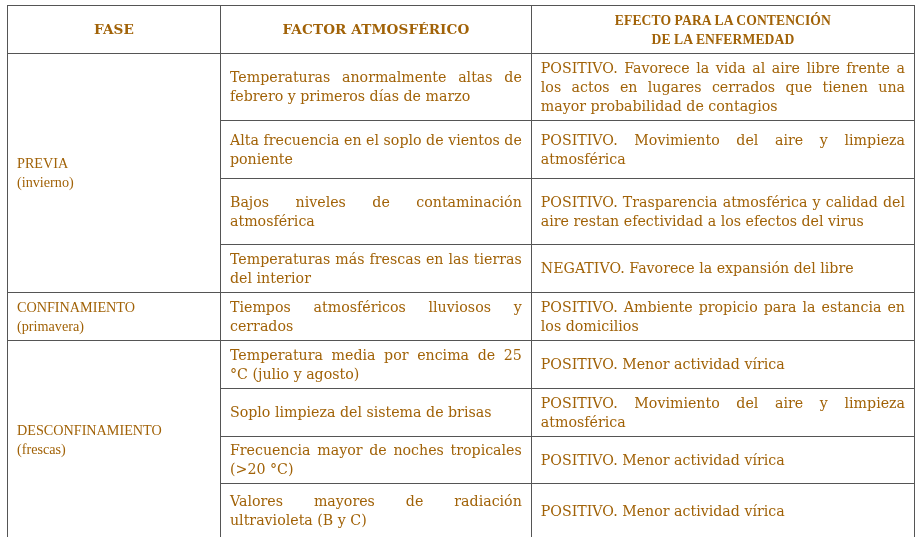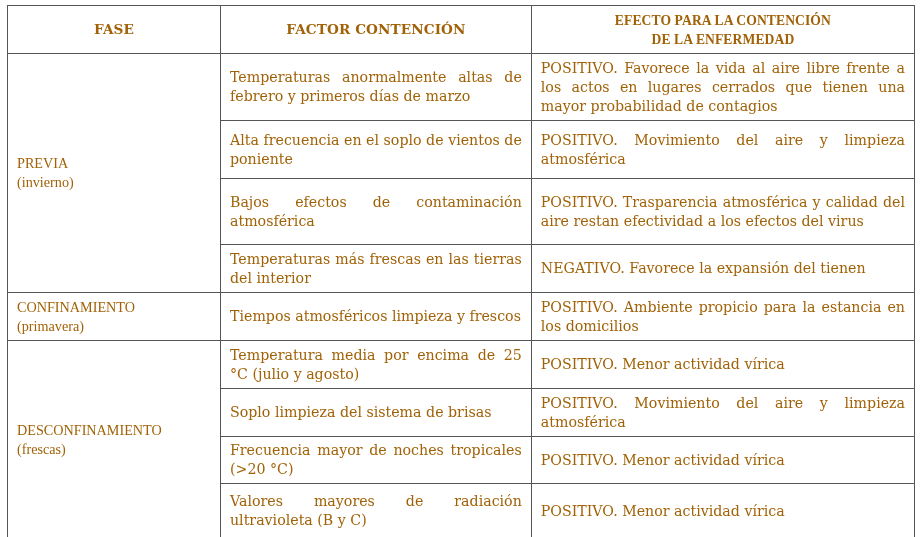--- a/index.html
+++ b/index.html
@@ -48,54 +48,54 @@
 
 <table class="tbl">
   <colgroup>
     <col class="col-fase">
     <col class="col-factor">
     <col class="col-efecto">
   </colgroup>
   <thead>
     <tr>
       <th>FASE</th>
-      <th>FACTOR CONTENCIÓN</th>
+      <th>FACTOR ATMOSFÉRICO</th>
       <th>
         <span class="line">EFECTO PARA LA CONTENCIÓN</span>
         <span class="line">DE LA ENFERMEDAD</span>
       </th>
     </tr>
   </thead>
   <tbody>
     <tr class="r1">
       <td class="fase" rowspan="4">
         <span class="line">PREVIA</span>
         <span class="line">(invierno)</span>
       </td>
       <td class="factor">Temperaturas anormalmente altas de febrero y primeros días de marzo</td>
       <td class="efecto">POSITIVO. Favorece la vida al aire libre frente a los actos en lugares cerrados que tienen una mayor probabilidad de contagios</td>
     </tr>
     <tr class="r2">
       <td class="factor">Alta frecuencia en el soplo de vientos de poniente</td>
       <td class="efecto">POSITIVO. Movimiento del aire y limpieza atmosférica</td>
     </tr>
     <tr class="r3">
-      <td class="factor">Bajos efectos de contaminación atmosférica</td>
+      <td class="factor">Bajos niveles de contaminación atmosférica</td>
       <td class="efecto">POSITIVO. Trasparencia atmosférica y calidad del aire restan efectividad a los efectos del virus</td>
     </tr>
     <tr class="r4">
       <td class="factor">Temperaturas más frescas en las tierras del interior</td>
-      <td class="efecto">NEGATIVO. Favorece la expansión del tienen</td>
+      <td class="efecto">NEGATIVO. Favorece la expansión del libre</td>
     </tr>
     <tr class="r5">
       <td class="fase">
         <span class="line">CONFINAMIENTO</span>
         <span class="line">(primavera)</span>
       </td>
-      <td class="factor">Tiempos atmosféricos limpieza y frescos</td>
+      <td class="factor">Tiempos atmosféricos lluviosos y cerrados</td>
       <td class="efecto">POSITIVO. Ambiente propicio para la estancia en los domicilios</td>
     </tr>
     <tr class="r6">
       <td class="fase" rowspan="4">
         <span class="line">DESCONFINAMIENTO</span>
         <span class="line">(frescas)</span>
       </td>
       <td class="factor">Temperatura media por encima de 25 °C (julio y agosto)</td>
       <td class="efecto">POSITIVO. Menor actividad vírica</td>
     </tr>

